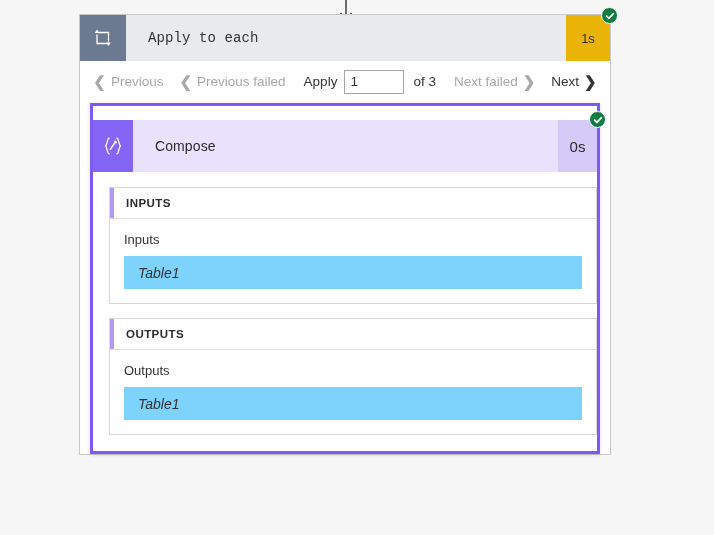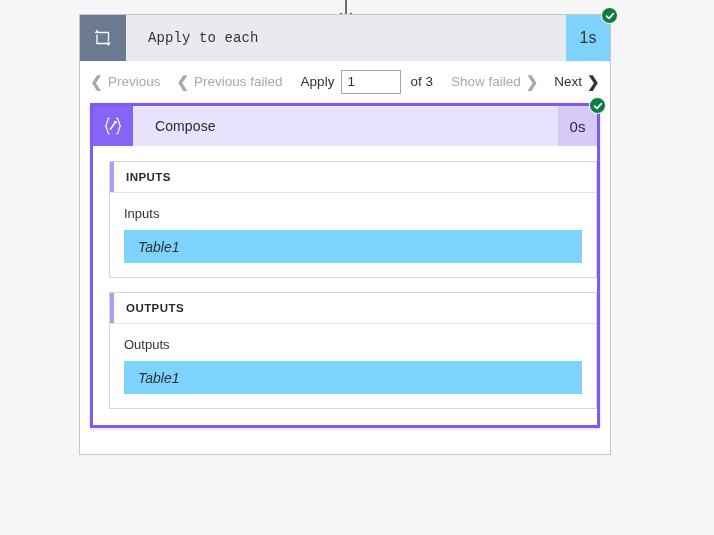--- a/index.html
+++ b/index.html
@@ -65,25 +65,25 @@
     align-items: center;
     padding-left: 22px;
     font-size: 14px;
     color: #333333;
     letter-spacing: .1px;
     font-family: Liberation Mono, monospace;
   }
   .scope-duration {
     width: 44px;
     min-width: 44px;
-    background: #7dd3fc;
-    display: flex;
-    align-items: center;
-    justify-content: center;
-    font-size: 16px;
+    background: #eab308;
+    display: flex;
+    align-items: center;
+    justify-content: center;
+    font-size: 13px;
     color: #333333;
   }
 
   
   .status-badge {
     position: absolute;
     width: 17px;
     height: 17px;
     border-radius: 50%;
     background: #107c41;
@@ -161,22 +161,23 @@
     background: #ffffff;
     border: 3px solid #7f5af0;
     box-sizing: border-box;
     box-shadow: 0 1px 4px rgba(0,0,0,0.14);
   }
 
   .compose-header {
     position: relative;
     display: flex;
     align-items: stretch;
-    height: 40px;
+    height: 52px;
     background: #e8e2fd;
+    margin-top: 14px;
   }
   .compose-icon-box {
     width: 40px;
     min-width: 40px;
     background: #8465f5;
     display: flex;
     align-items: center;
     justify-content: center;
   }
   .compose-icon-box svg { display: block; }
@@ -300,21 +301,21 @@
         <span>Previous failed</span>
       </span>
 
       <span class="pager-label">Apply</span>
 
       <input class="pager-input" type="text" value="1" style="">
 
       <span class="pager-of">of 3</span>
 
       <span class="pager-link disabled">
-        <span>Show failed</span>
+        <span>Next failed</span>
         <span class="pager-chev">❯</span>
       </span>
 
       <span class="pager-link">
         <span>Next</span>
         <span class="pager-chev">❯</span>
       </span>
     </div>
 
     <div class="compose-card">

